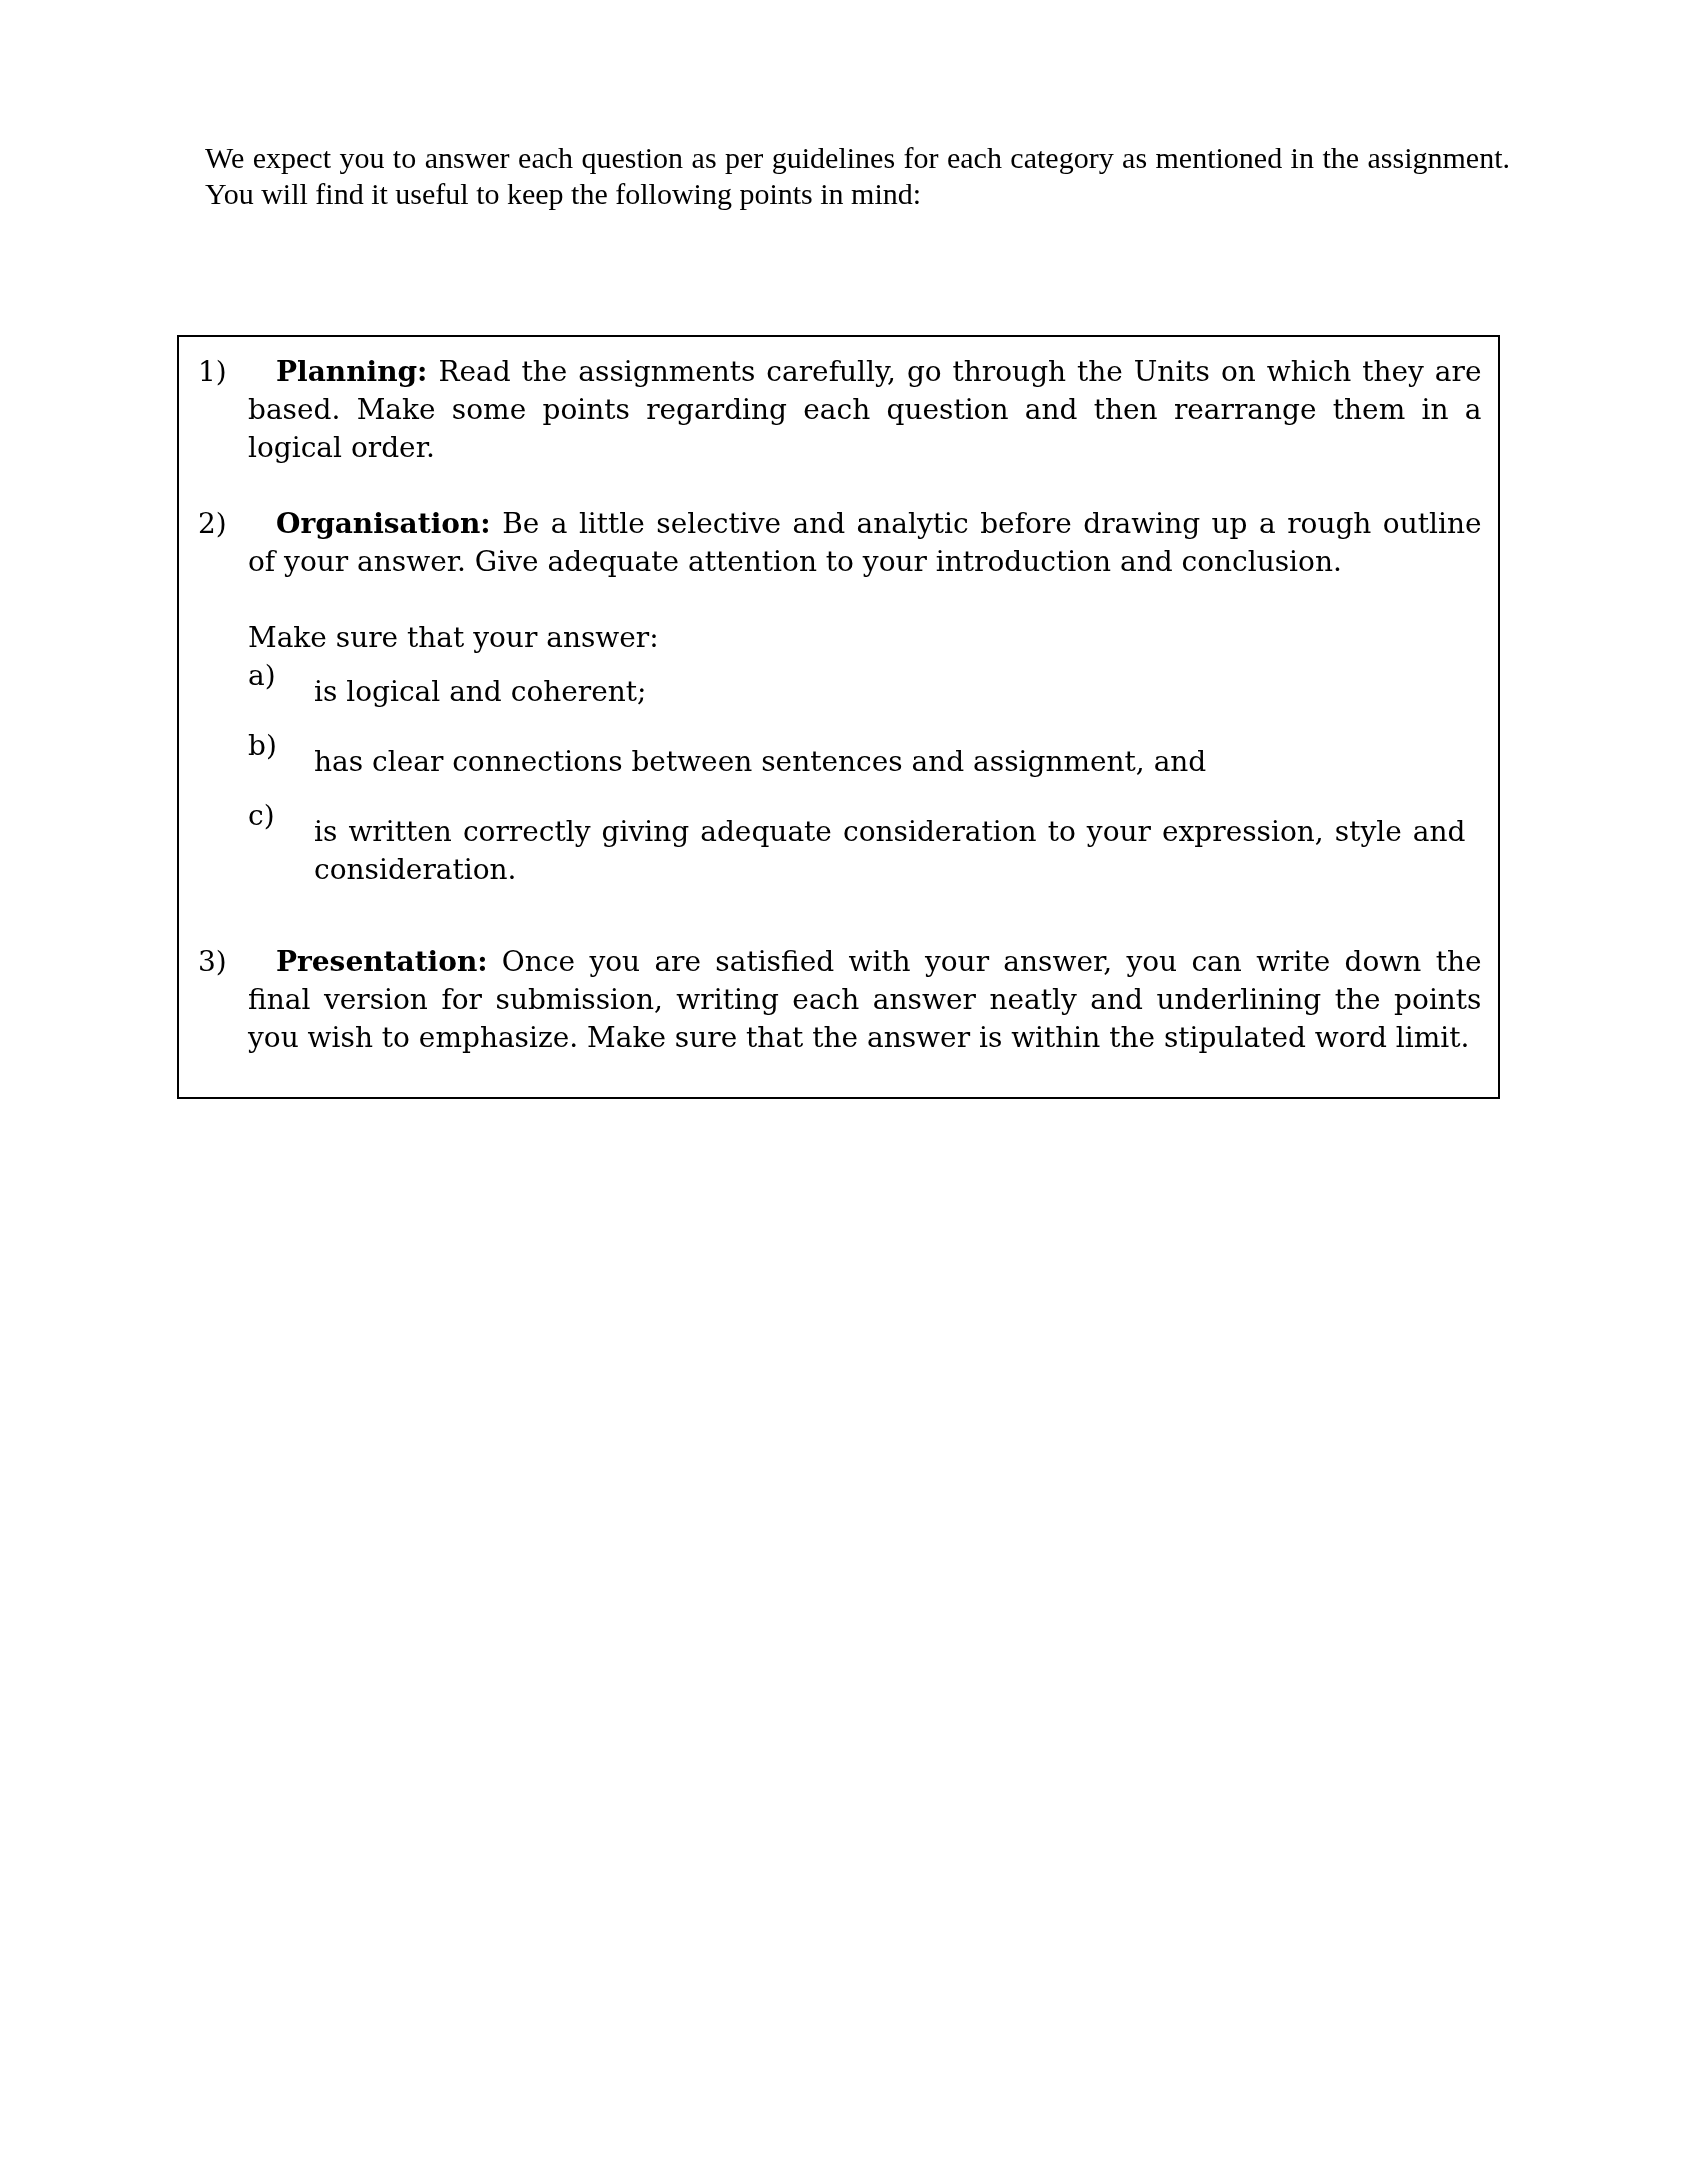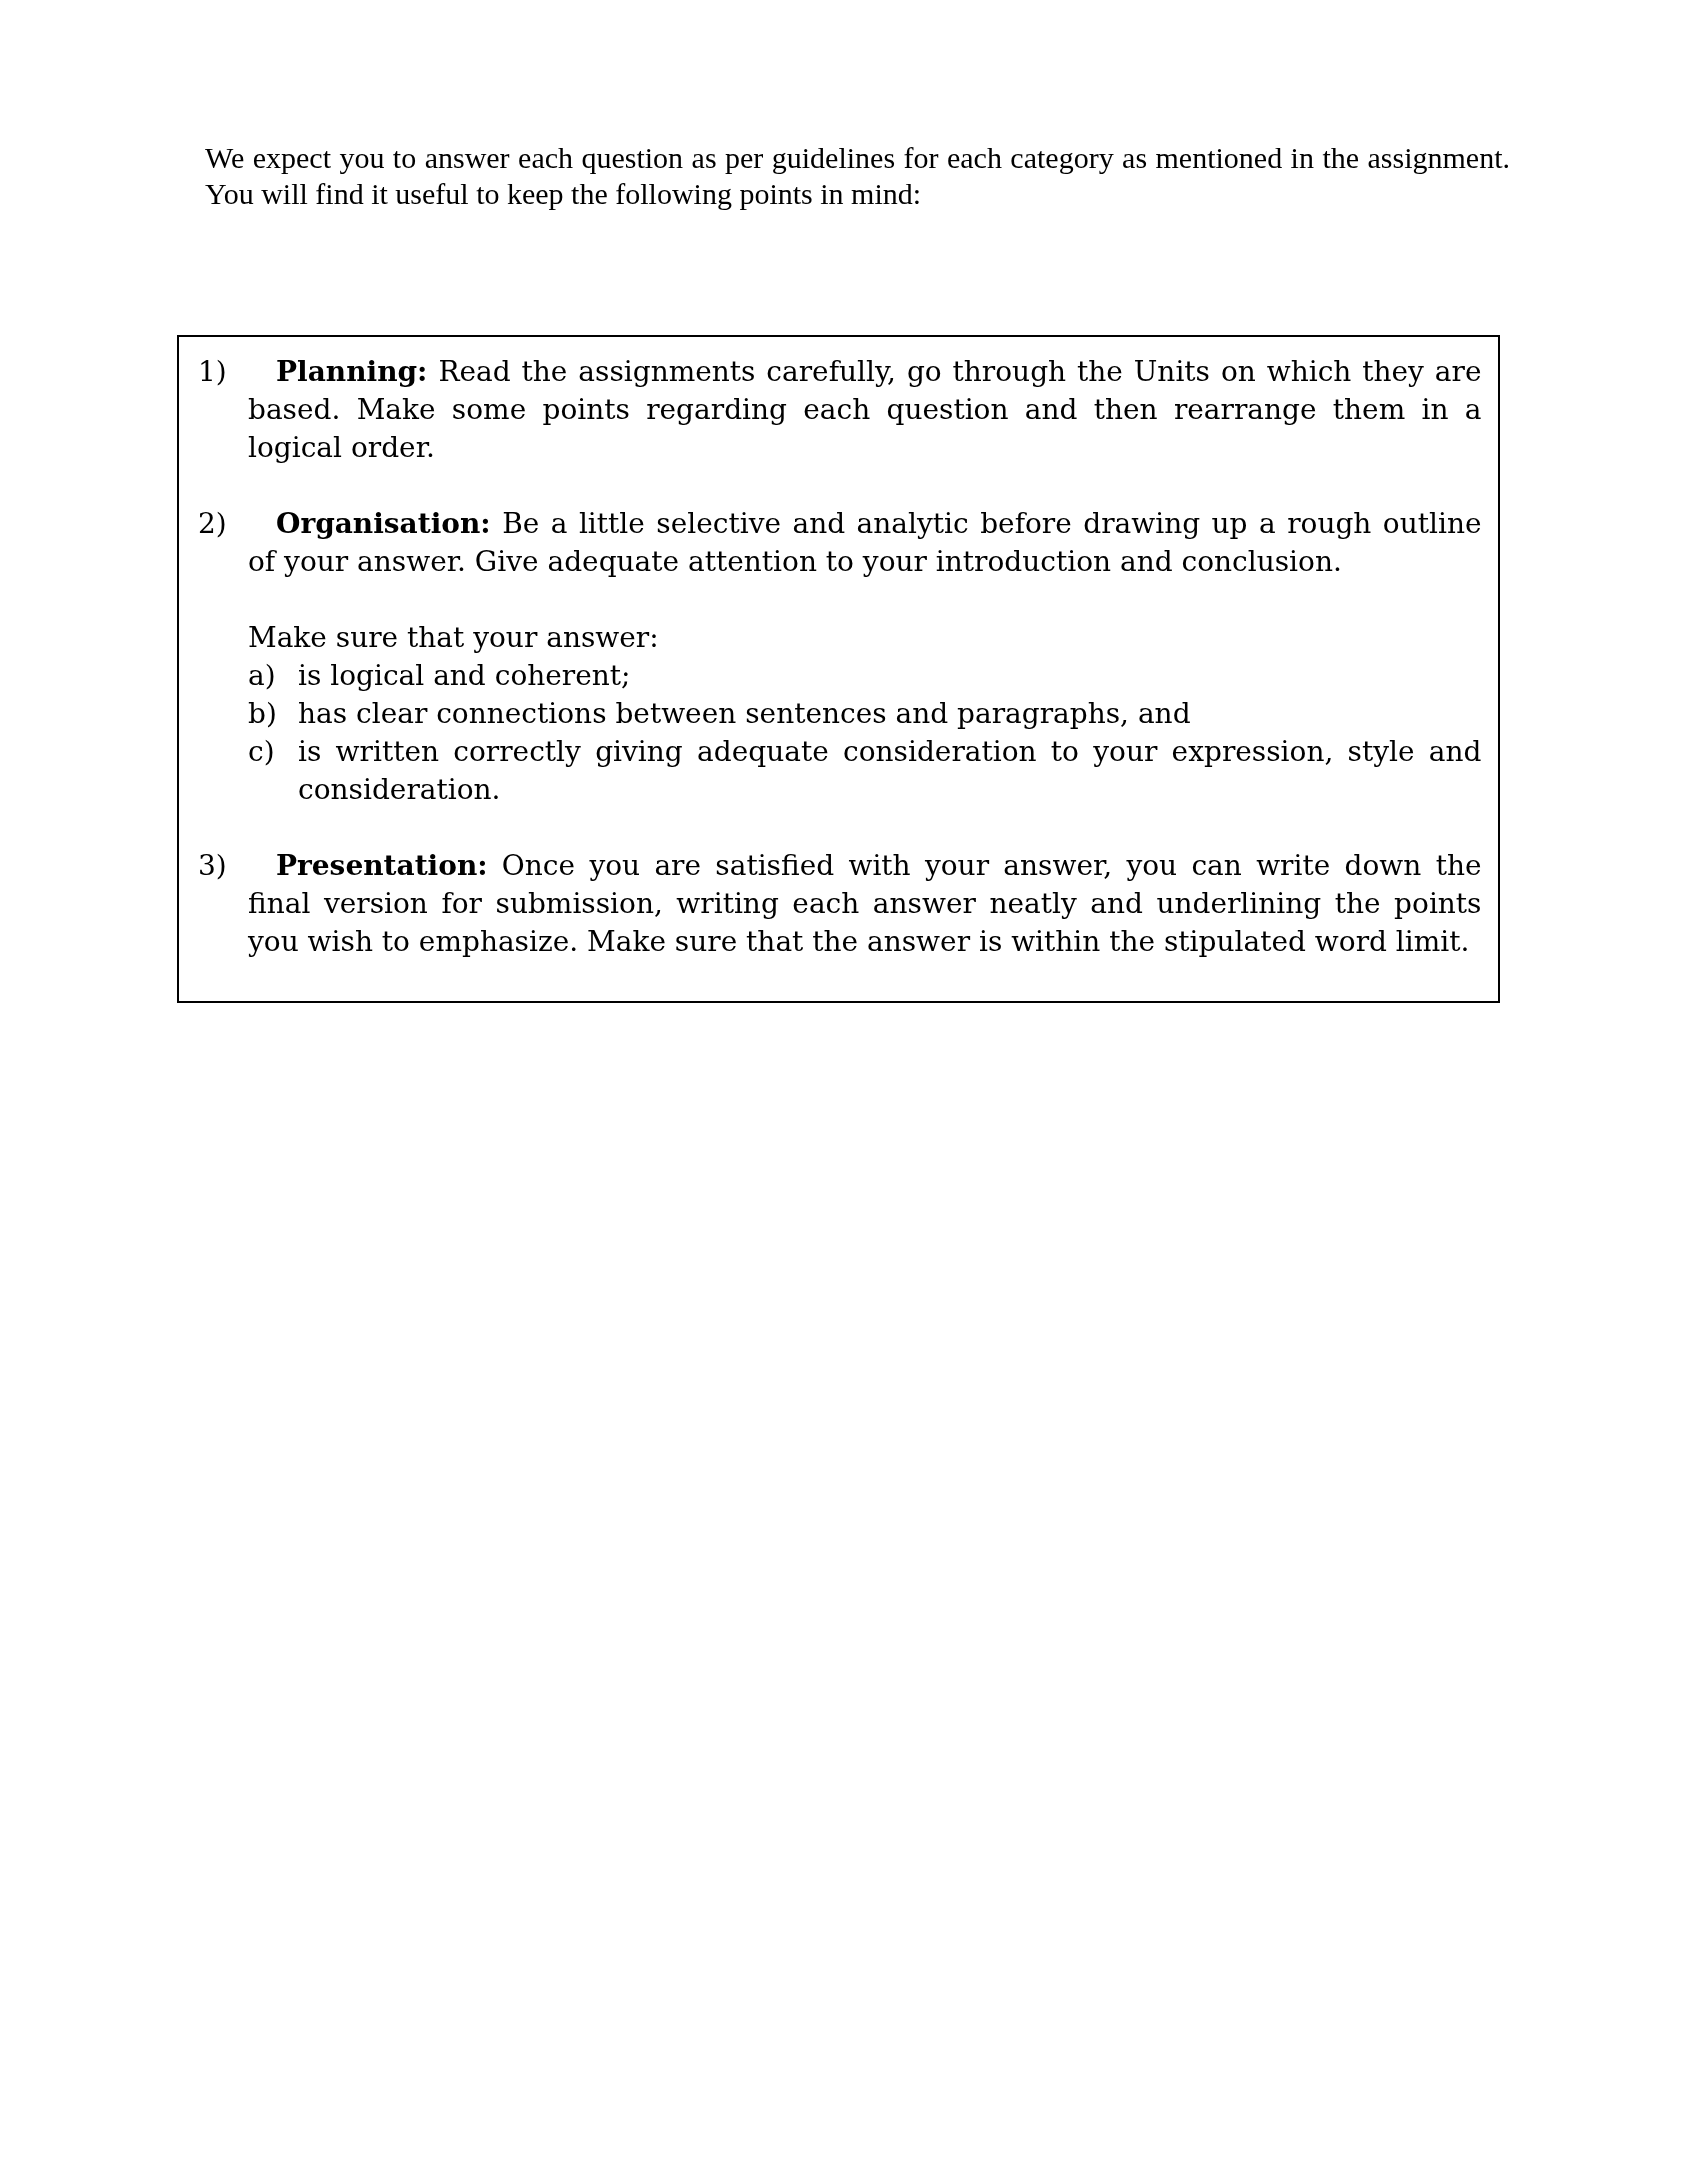--- a/index.html
+++ b/index.html
@@ -58,21 +58,21 @@
   .glabel { font-weight: 700; margin-left: 28px; }
   .sub-intro {
     margin: 38px 0 0 0 !important;
     text-align: left;
   }
   .subitem {
     display: grid;
     grid-template-columns: 50px 1fr;
     align-items: start;
   }
-  .subitem p { margin: 0; text-align: justify; }
+  .subitem p { margin: 16px; text-align: justify; }
   .subletter { font-weight: 400; }
 </style>
 </head>
 <body>
 
 <div class="page">
 
   <p class="intro">We expect you to answer each question as per guidelines for each category as mentioned in the assignment. You will find it useful to keep the following points in mind:</p>
 
   <div class="gbox">
@@ -91,21 +91,21 @@
 
         <p class="sub-intro">Make sure that your answer:</p>
 
         <div class="subitem">
           <span class="subletter">a)</span>
           <p>is logical and coherent;</p>
         </div>
 
         <div class="subitem">
           <span class="subletter">b)</span>
-          <p>has clear connections between sentences and paragraphs, and</p>
+          <p>has clear connections between sentences and assignment, and</p>
         </div>
 
         <div class="subitem">
           <span class="subletter">c)</span>
           <p>is written correctly giving adequate consideration to your expression, style and consideration.</p>
         </div>
       </div>
     </div>
 
     <div class="gitem">

